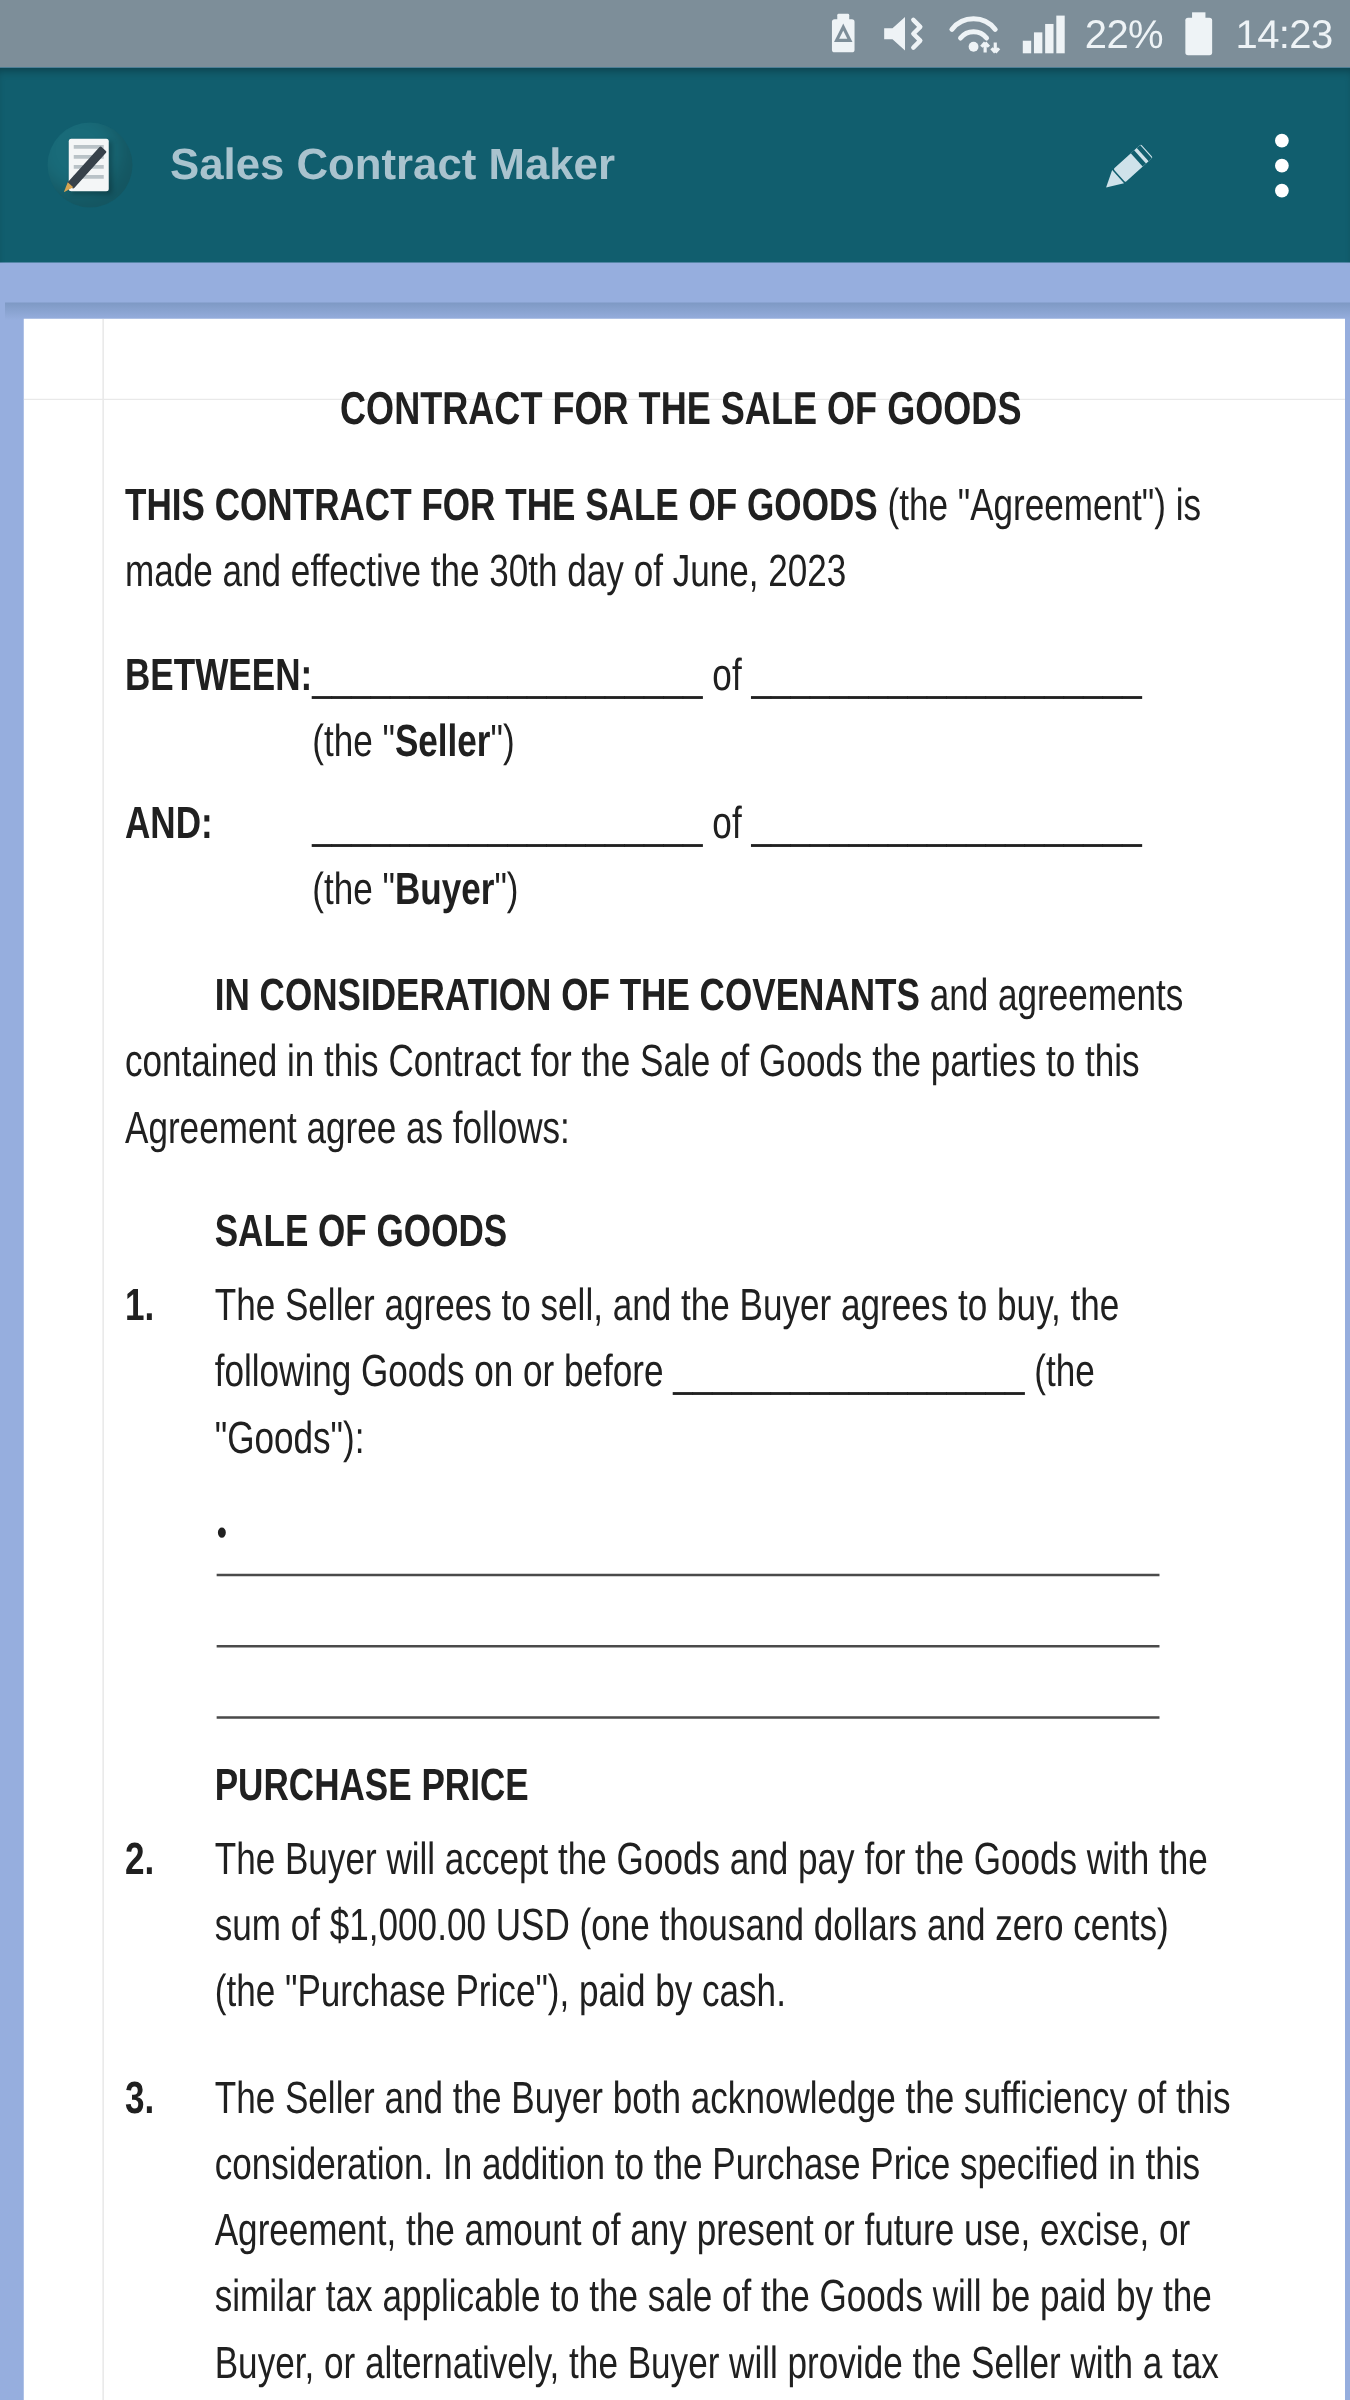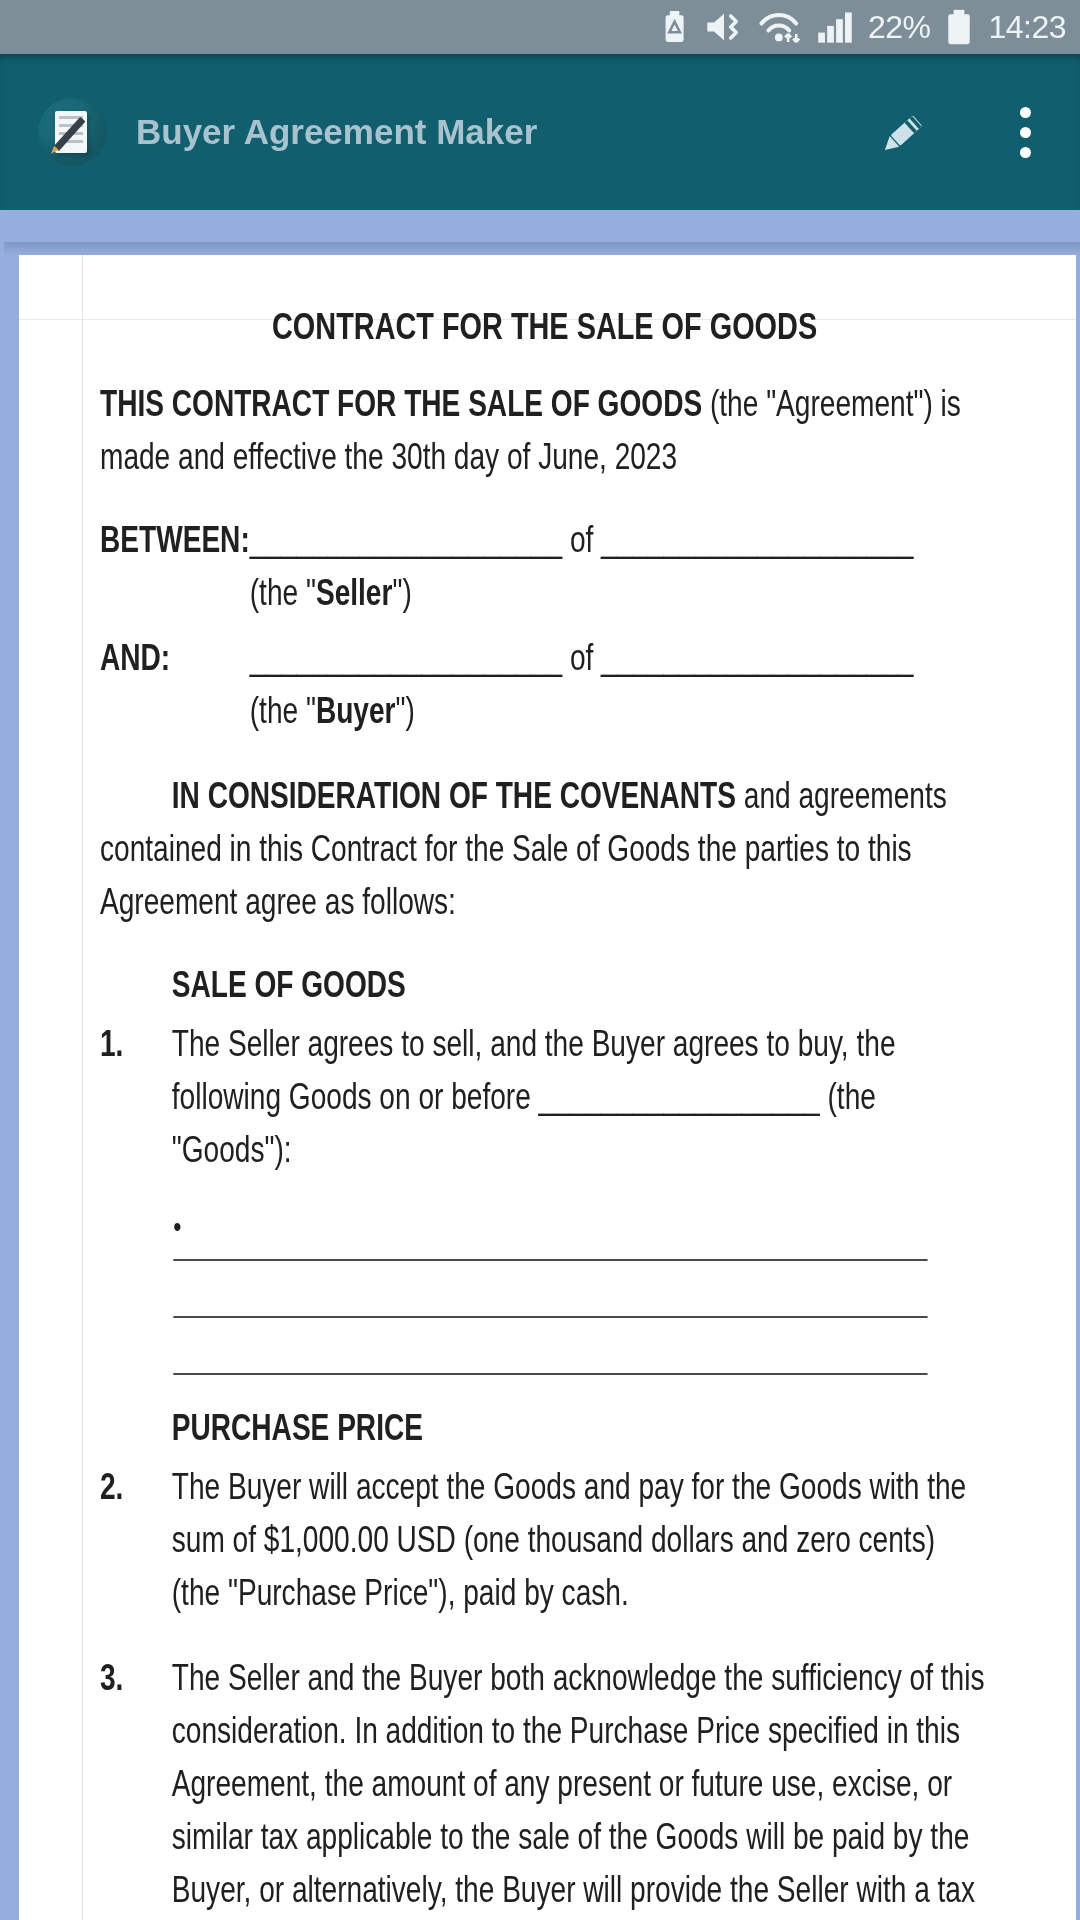--- a/index.html
+++ b/index.html
@@ -133,21 +133,21 @@
 <div class="app-bar">
   <div class="app-icon">
     <div class="paper">
         <i></i>
         <i></i>
         <i></i>
         <i></i>
       </div>
     <div class="pencil"></div>
   </div>
-  <div class="app-title">Buyer Agreement Maker</div>
+  <div class="app-title">Sales Contract Maker</div>
   <button class="icon-btn edit-btn">
     <span>
       <svg width="62" height="62" viewBox="0 0 48 48">
         <g transform="rotate(-42 24 24)" fill="#cfe2ea">
           <polygon points="2,24 12,18.5 12,29.5"></polygon>
           <rect x="13" y="18.5" width="23" height="11" rx="1"></rect>
           <rect x="27.5" y="18.5" width="2.8" height="11" fill="#115e6e"></rect>
           <rect x="32.5" y="18.5" width="2.8" height="11" fill="#115e6e"></rect>
         </g>
       </svg>

